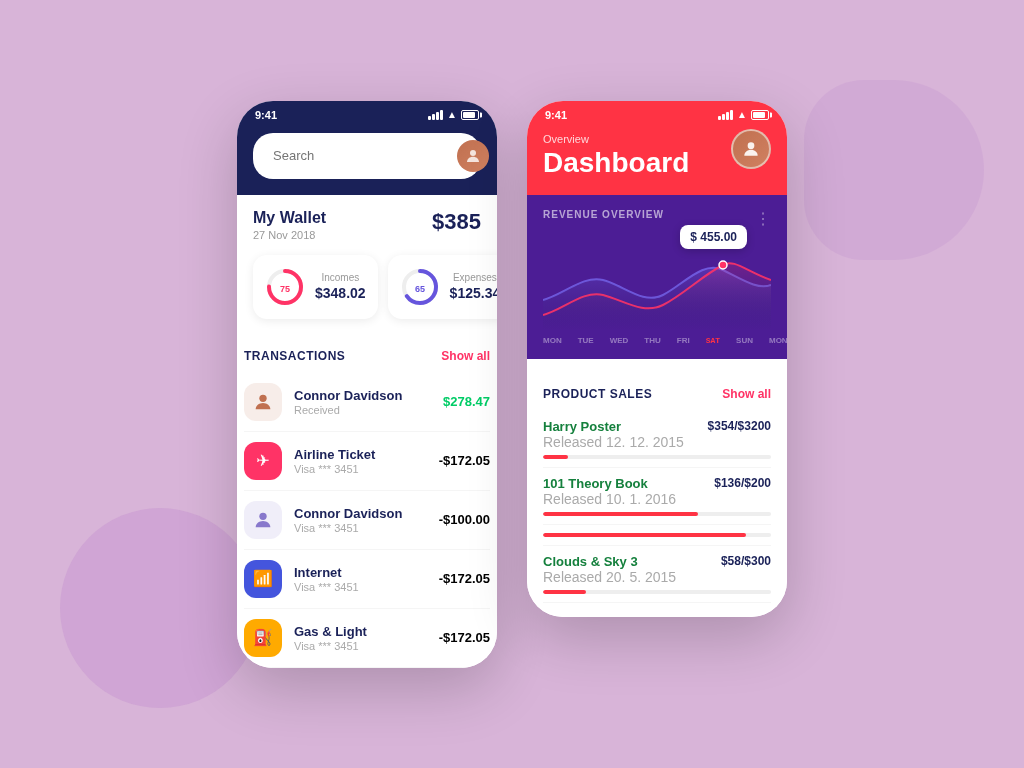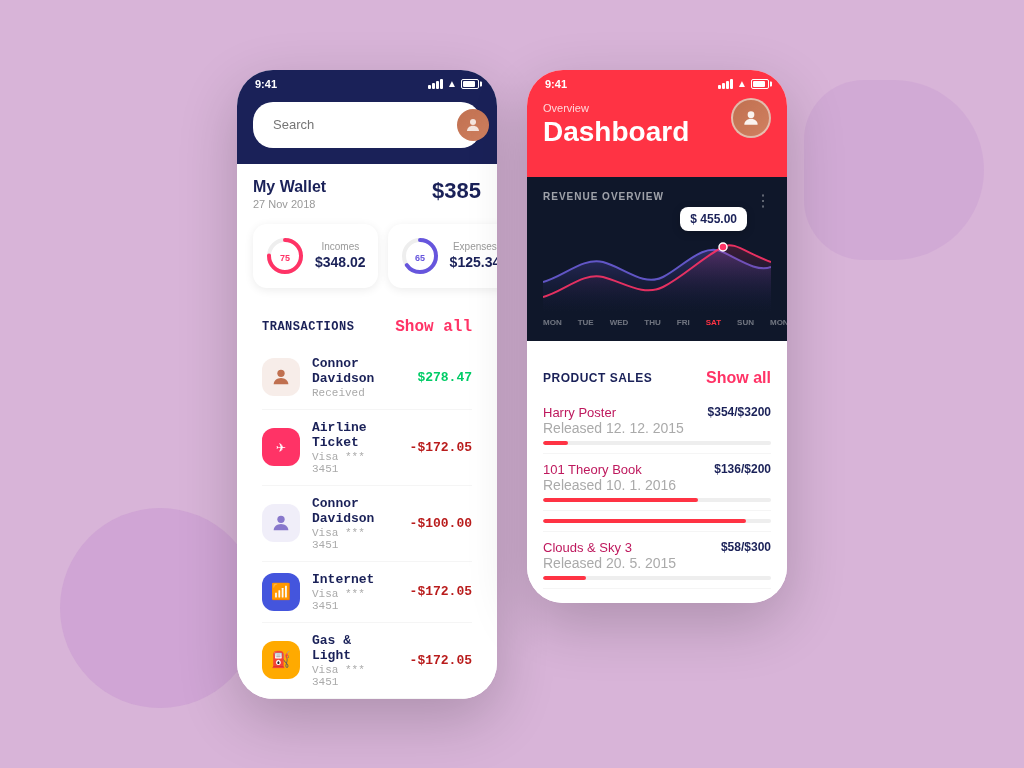--- a/index.html
+++ b/index.html
@@ -189,38 +189,38 @@
 
     .donut-chart {
       width: 40px; height: 40px;
       flex-shrink: 0;
     }
 
     .stat-info { flex: 1; }
     .stat-label { font-size: 10px; color: #999; margin-bottom: 2px; text-align: center; }
     .stat-value { font-size: 14px; font-weight: 700; color: #1a2158; }
 
-    .transactions-section { background: #fff; padding: 0 25px; font-family: Liberation Mono, monospace; }
+    .transactions-section { background: #fff; padding: 0 7px; }
 
     .section-header {
       display: flex;
       justify-content: space-between;
       align-items: center;
       padding: 14px 0 10px;
     }
 
     .section-title {
       font-size: 12px;
       font-weight: 800;
       color: #1a2158;
       letter-spacing: 0.5px;
     }
 
     .show-all-link {
-      font-size: 16px;
+      font-size: 12px;
       font-weight: 600;
       color: #ff3366;
       margin-left: 16px;
     }
 
     .transaction-item {
       display: flex;
       align-items: center;
       gap: 12px;
       padding: 10px 0;
@@ -235,31 +235,31 @@
       justify-content: center;
       flex-shrink: 0;
       font-size: 16px;
     }
 
     .trans-info { flex: 1; }
     .trans-name { font-size: 13px; font-weight: 600; color: #1a2158; }
     .trans-sub { font-size: 11px; color: #aaa; margin-top: 1px; }
     .trans-amount { font-size: 13px; font-weight: 700; }
     .trans-amount.positive { color: #00cc66; }
-    .trans-amount.negative { color: #b91c1c; }
+    .trans-amount.negative { color: #000000; }
 
     
     .phone-dashboard .status-bar {
       background: #ff3344;
       color: #fff;
     }
 
     .phone-dashboard .header-section {
       background: #ff3344;
-      padding: 8px 16px 29px;
+      padding: 8px 16px 16px;
       position: relative;
     }
 
     .overview-label {
       font-size: 11px;
       color: rgba(255,255,255,0.8);
       margin-bottom: 2px;
     }
 
     .dashboard-title {
@@ -273,21 +273,21 @@
       top: 4px; right: 16px;
       width: 40px; height: 40px;
       border-radius: 50%;
       background: linear-gradient(135deg, #c07050, #d08060);
       display: flex; align-items: center; justify-content: center;
       color: #fff; font-size: 14px;
       border: 2px solid rgba(255,255,255,0.5);
     }
 
     .chart-card {
-      background: #0f172a;
+      background: #4c1d95;
       margin: 0;
       padding: 14px 16px;
       position: relative;
       min-height: 160px;
     }
 
     .chart-title {
       font-size: 10px;
       font-weight: 700;
       color: rgba(255,255,255,0.6);
@@ -322,40 +322,40 @@
     .chart-days {
       display: flex;
       justify-content: space-between;
       padding: 6px 0 0;
       font-size: 8px;
       color: rgba(255,255,255,0.4);
       font-weight: 600;
       gap: 16px;
     }
 
-    .chart-day.highlight { color: #ff3344; }
+    .chart-day.highlight { color: #ff3344; font-family: Liberation Mono, monospace; }
 
     .product-sales-section {
       background: #fff;
       padding: 14px 16px;
     }
 
     .product-item {
       padding: 8px 0;
       border-bottom: 1px solid #f5f5f5;
     }
 
     .product-header {
       display: flex;
       justify-content: space-between;
       align-items: flex-start;
       margin-bottom: 5px;
     }
 
-    .product-name { font-size: 13px; font-weight: 400; color: #be185d; }
+    .product-name { font-size: 13px; font-weight: 700; color: #15803d; }
     .product-release { font-size: 14px; color: #aaa; }
     .product-sales-value { font-size: 12px; font-weight: 700; color: #1a2158; }
 
     .progress-bar-container {
       height: 4px;
       background: #eee;
       border-radius: 2px;
       overflow: hidden;
     }
 

